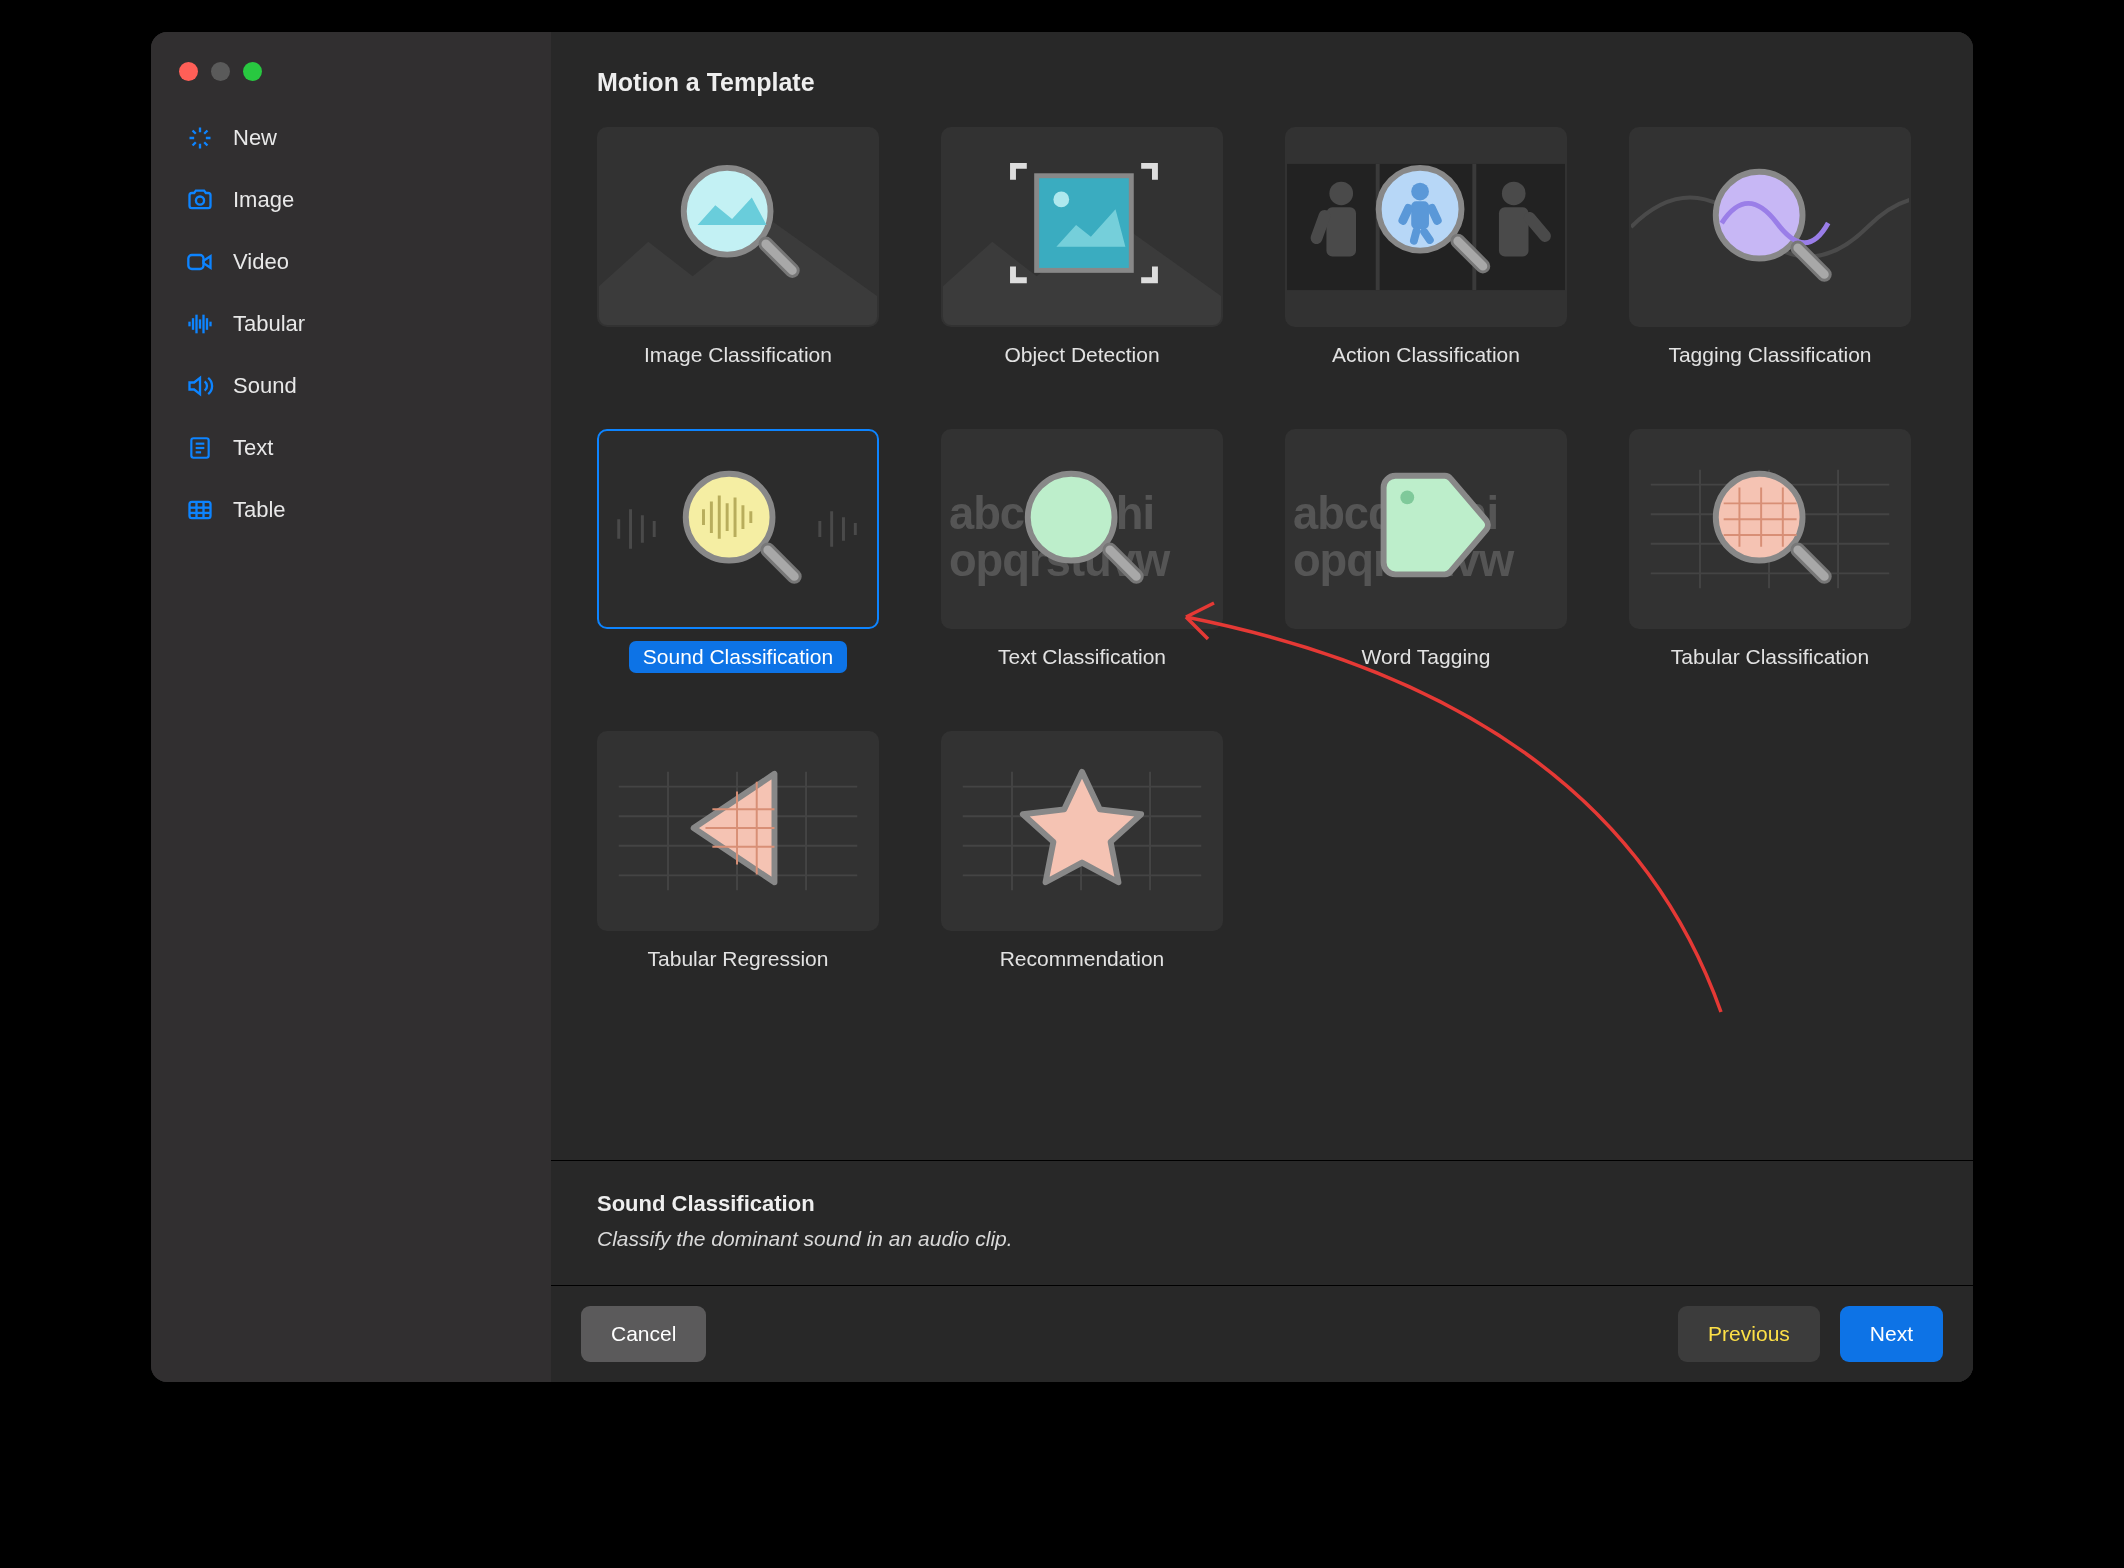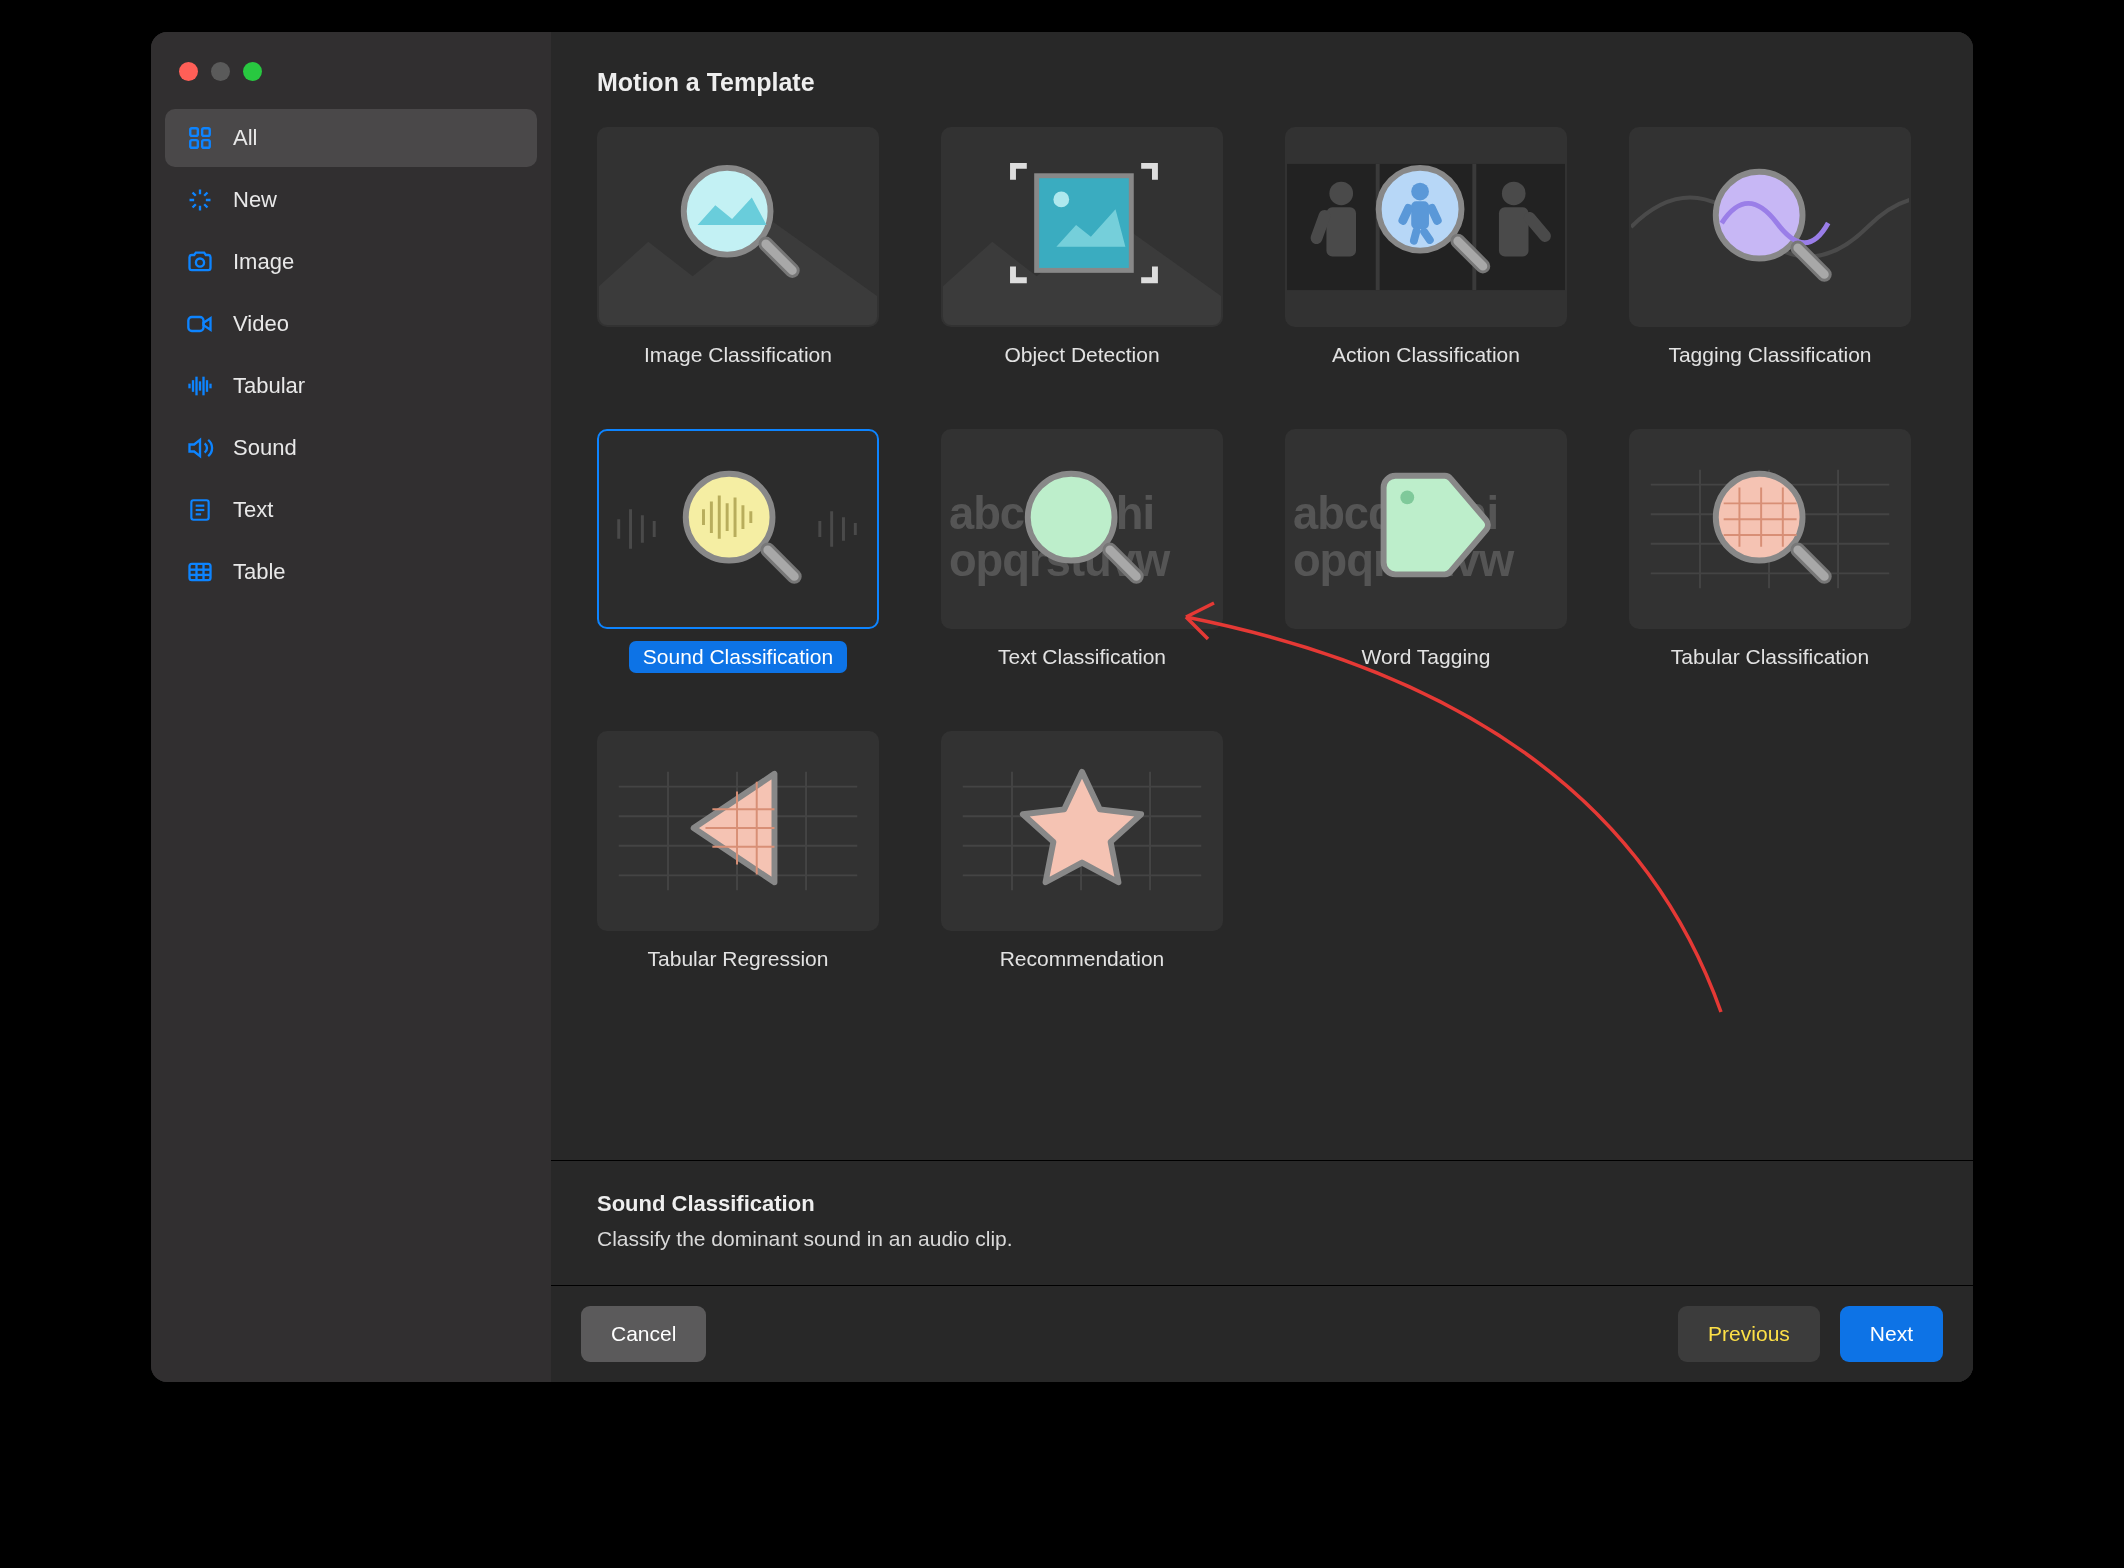--- a/index.html
+++ b/index.html
@@ -94,21 +94,21 @@
     padding: 4px 14px;
     border-radius: 7px;
   }
   .template-card.selected .template-label { background: #0d73e6; color: #fff; }
   .desc-panel {
     border-top: 1px solid #000;
     padding: 30px 46px 34px;
     background: #282828;
   }
   .desc-title { font-size: 22px; font-weight: 700; color: #eee; margin-bottom: 10px; }
-  .desc-text { font-size: 21px; color: #d9d9d9; }
+  .desc-text { font-size: 21px; color: #d9d9d9; font-style: italic; }
   .button-bar {
     border-top: 1px solid #000;
     padding: 20px 30px;
     display: flex;
     justify-content: space-between;
     align-items: center;
     background: #282828;
   }
   .btn {
     font-size: 21px;
@@ -136,31 +136,20 @@
 <div class="window">
 
   <div class="sidebar">
     <div class="traffic-lights">
       <div class="dot red"></div>
       <div class="dot yellow"></div>
       <div class="dot green"></div>
     </div>
     <div class="sidebar-list">
 
-      <div class="sidebar-item selected">
-        <span class="sidebar-icon">
-          <svg width="26" height="26" viewBox="0 0 24 24" fill="none" stroke="currentColor" stroke-width="2.2">
-              <rect x="3" y="3" width="7" height="7" rx="1.5"></rect>
-              <rect x="14" y="3" width="7" height="7" rx="1.5"></rect>
-              <rect x="3" y="14" width="7" height="7" rx="1.5"></rect>
-              <rect x="14" y="14" width="7" height="7" rx="1.5"></rect>
-            </svg>
-        </span>
-        <span>All</span>
-      </div>
 
       <div class="sidebar-item">
         <span class="sidebar-icon">
           <svg width="28" height="28" viewBox="0 0 24 24" fill="none" stroke="currentColor" stroke-width="2">
               <line x1="12" y1="3" x2="12" y2="7"></line>
               <line x1="12" y1="17" x2="12" y2="21"></line>
               <line x1="3" y1="12" x2="7" y2="12"></line>
               <line x1="17" y1="12" x2="21" y2="12"></line>
               <line x1="5.6" y1="5.6" x2="8.4" y2="8.4"></line>
               <line x1="15.6" y1="15.6" x2="18.4" y2="18.4"></line>

